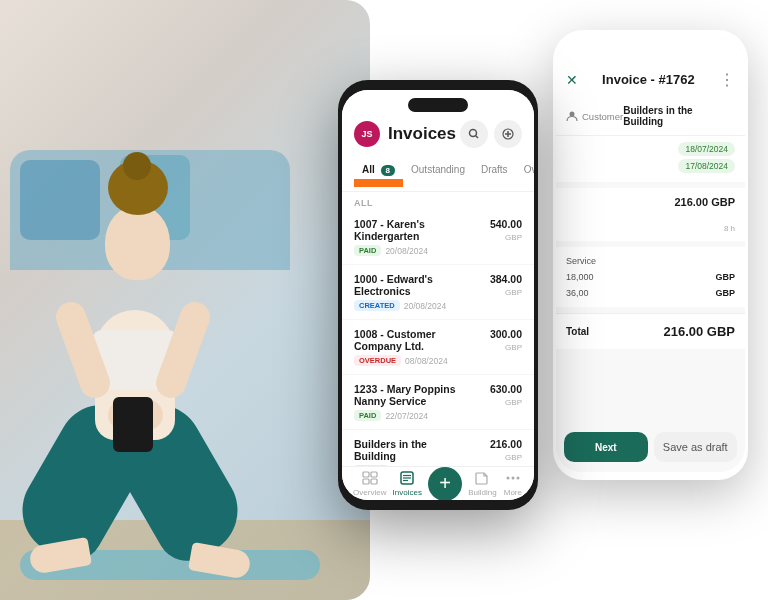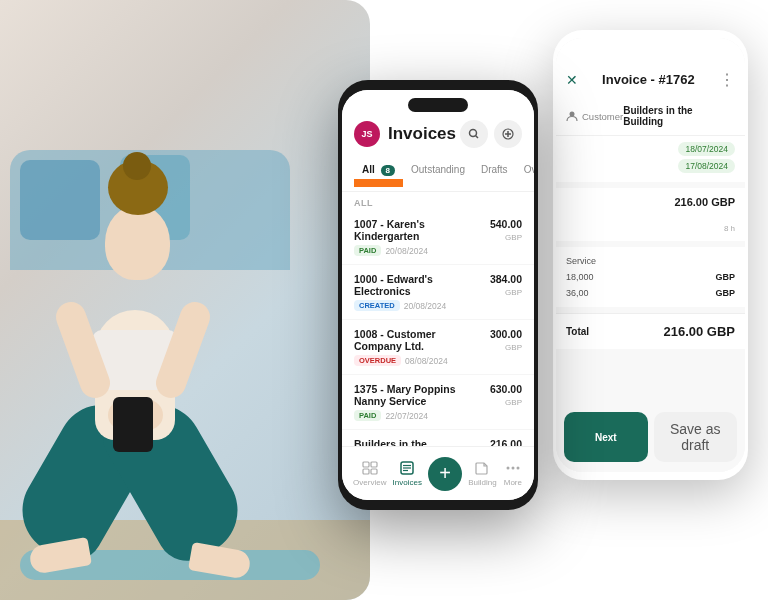--- a/index.html
+++ b/index.html
@@ -462,21 +462,21 @@
       color: #aaa;
       font-weight: 400;
     }
 
     
     .bottom-nav {
       position: absolute;
       bottom: 0;
       left: 0;
       right: 0;
-      height: 54px;
+      height: 34px;
       background: #fff;
       border-top: 1px solid #f0f0f0;
       display: flex;
       align-items: center;
       justify-content: space-around;
       padding: 0 8px;
     }
 
     .nav-item {
       display: flex;
@@ -662,21 +662,21 @@
       cursor: pointer;
     }
 
     .btn-draft {
       flex: 1;
       background: #f0f0f0;
       color: #555;
       border: none;
       border-radius: 10px;
       padding: 9px;
-      font-size: 14px;
+      font-size: 11px;
       text-align: center;
       cursor: pointer;
     }
   </style>
 </head>
 <body>
 
 <div class="bg-photo">
 
   <div class="couch"></div>
@@ -843,21 +843,21 @@
           <span class="invoice-date">08/08/2024</span>
         </div>
       </div>
       <div class="invoice-amount">
         <span class="amount-value">300.00</span>
         <span class="amount-currency"> GBP</span>
       </div>
     </div>
             <div class="invoice-item">
       <div class="invoice-left">
-        <div class="invoice-name">1375 - Mary Poppins Nanny Service</div>
+        <div class="invoice-name">1233 - Mary Poppins Nanny Service</div>
         <div class="invoice-meta">
           <span class="badge badge-paid">PAID</span>
           <span class="invoice-date">22/07/2024</span>
         </div>
       </div>
       <div class="invoice-amount">
         <span class="amount-value">630.00</span>
         <span class="amount-currency"> GBP</span>
       </div>
     </div>

